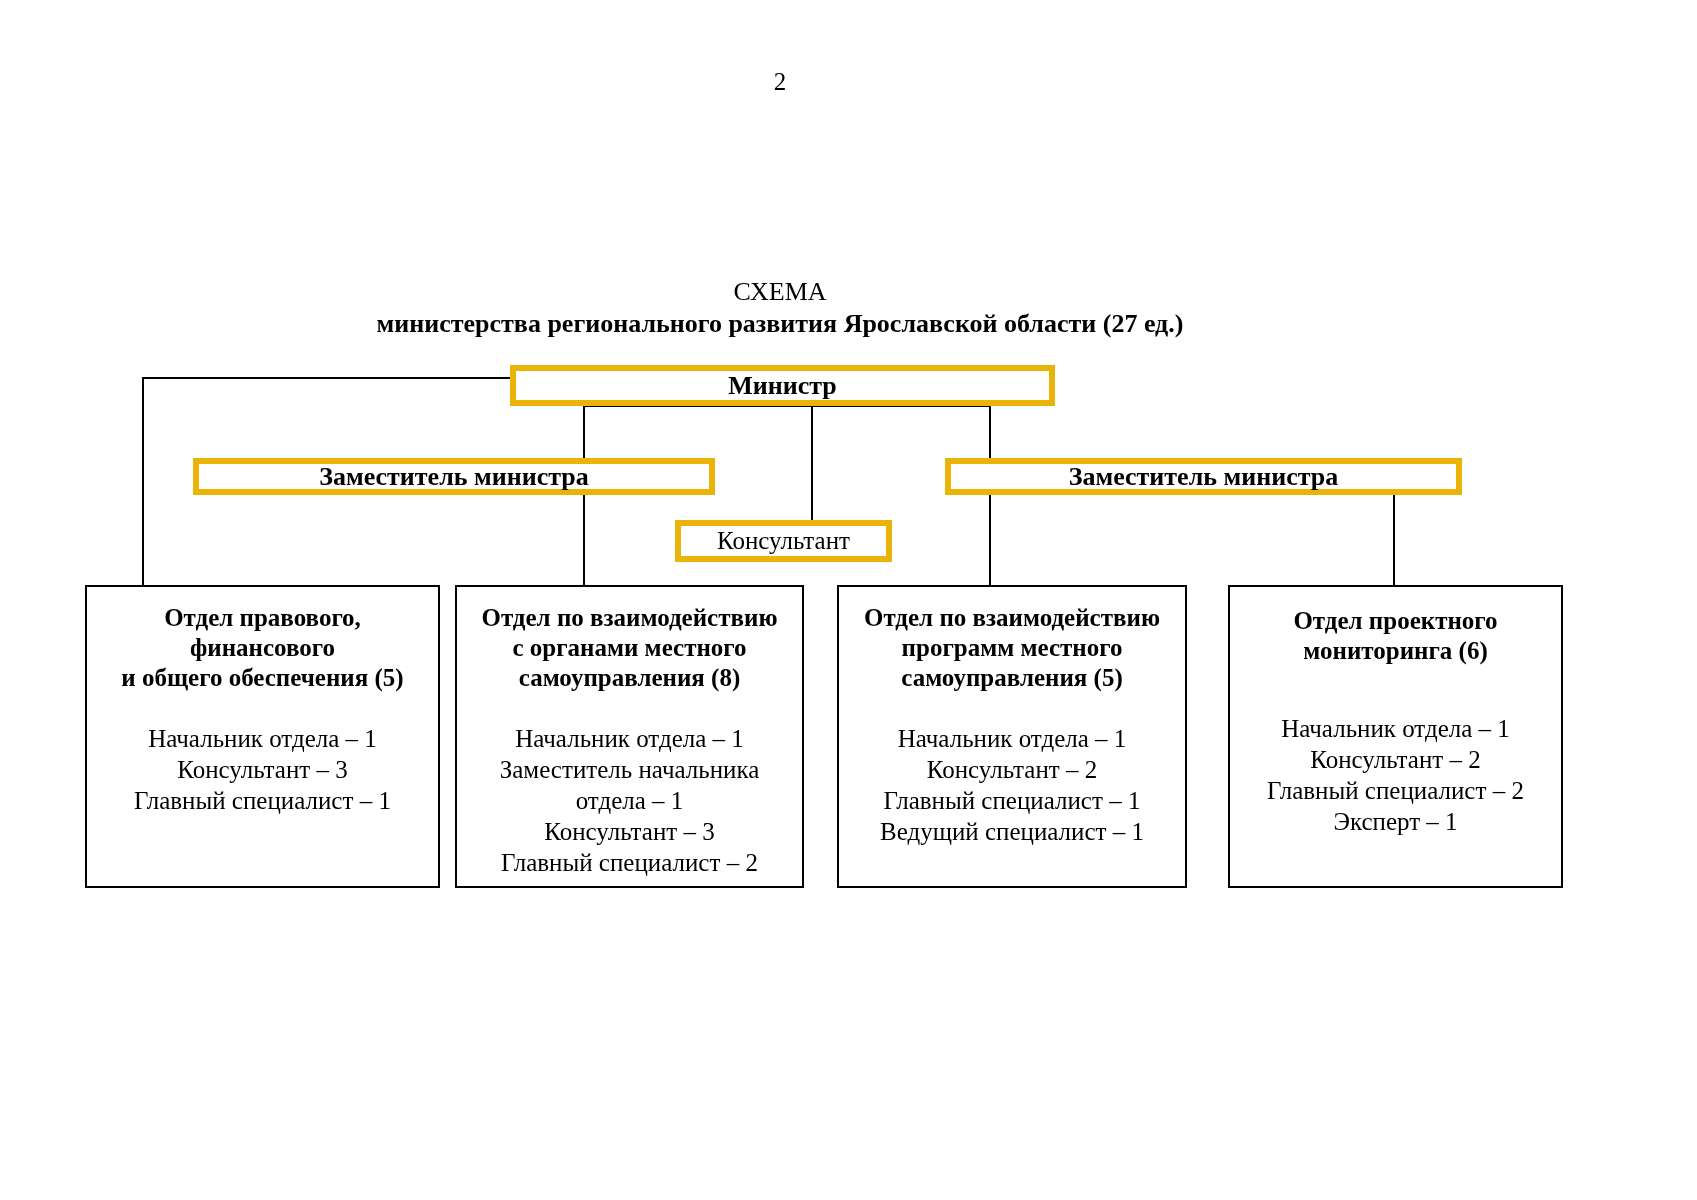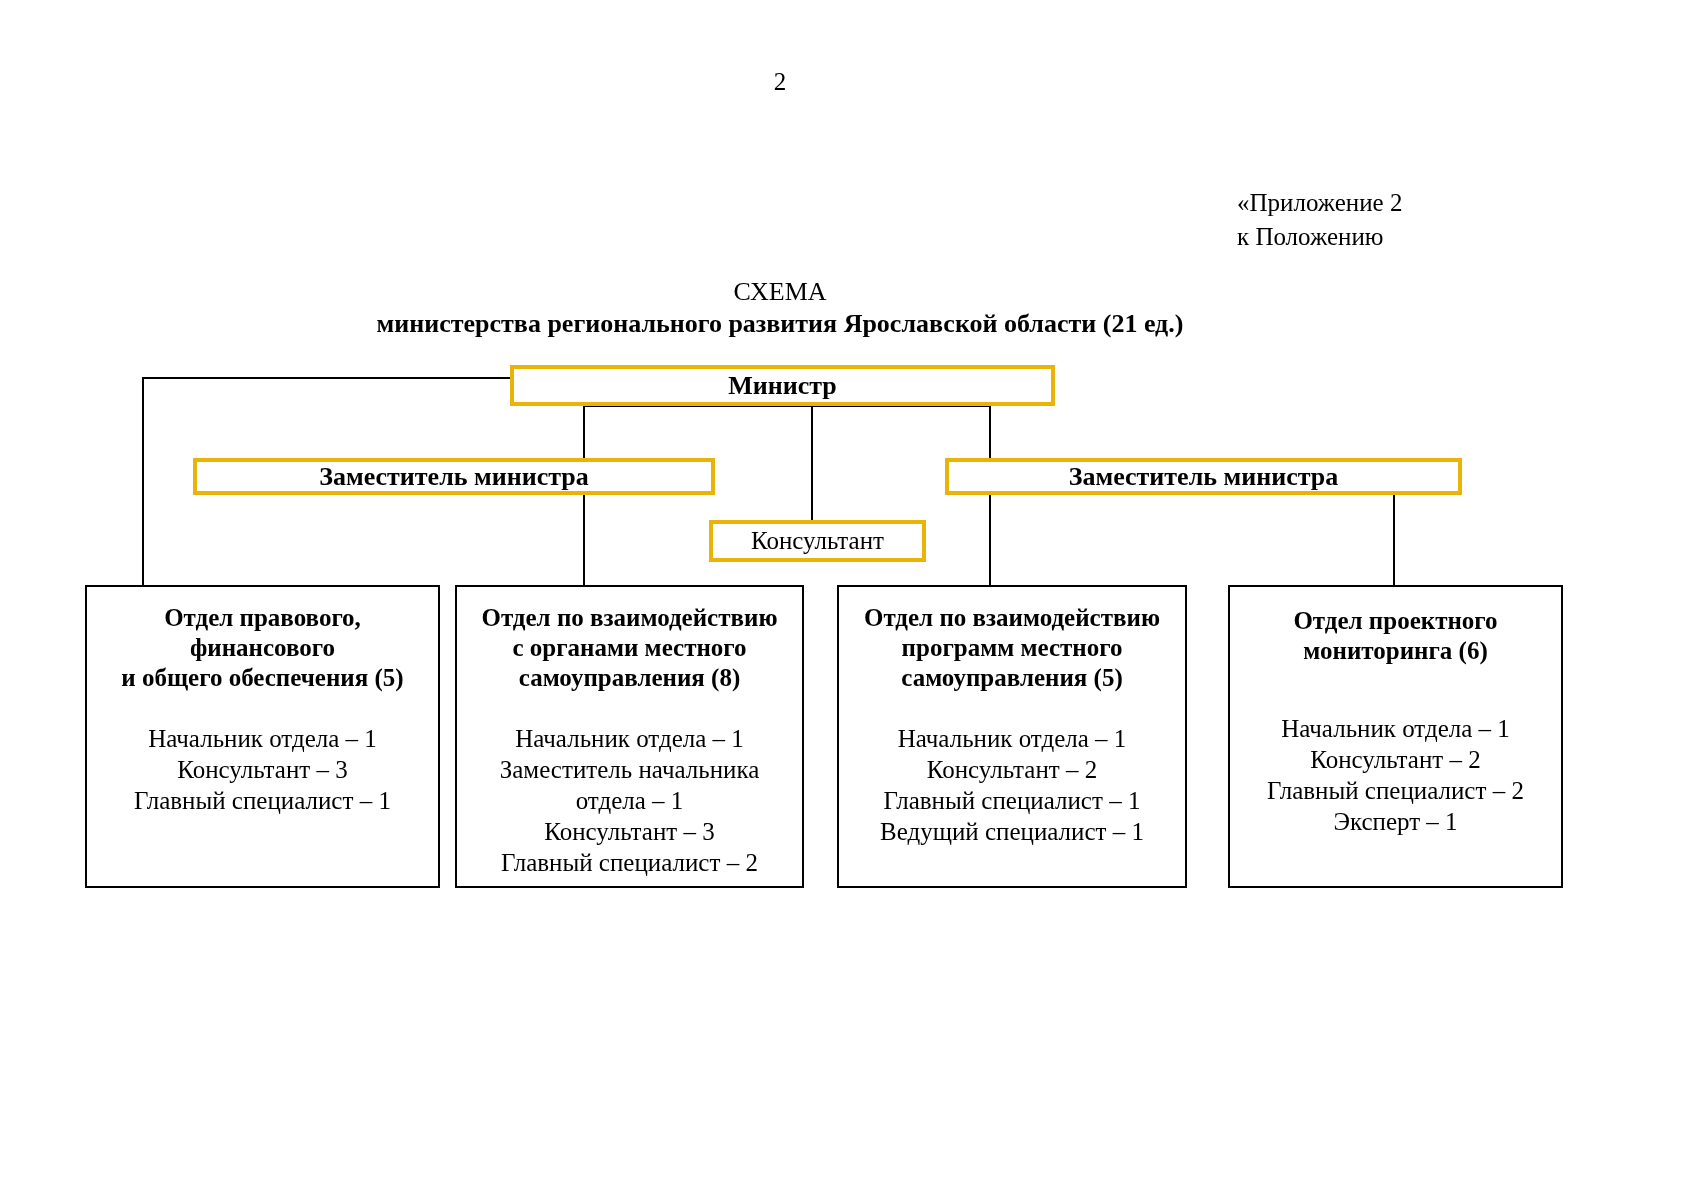--- a/index.html
+++ b/index.html
@@ -31,38 +31,38 @@
     text-align:center;font-size:26px;font-weight:normal;
   }
   #scheme-subtitle{
     left:0;top:309px;width:1560px;
     text-align:center;font-size:26px;font-weight:bold;
   }
 
   
   .box{
     position:absolute;
-    border:4px solid #eab308;
+    border:6px solid #eab308;
     background:#fff;
     box-sizing:border-box;
     display:flex;
     align-items:center;
     justify-content:center;
     text-align:center;
     z-index:3;
   }
 
   .b-bold{font-weight:bold;font-size:26px;}
   .b-reg{font-weight:normal;font-size:25px;}
 
   
   #box-minister{left:510px;top:365px;width:545px;height:41px;}
   #box-deputy-left{left:193px;top:458px;width:522px;height:37px;}
   #box-deputy-right{left:945px;top:458px;width:517px;height:37px;}
-  #box-consultant{left:709px;top:520px;width:217px;height:42px;}
+  #box-consultant{left:675px;top:520px;width:217px;height:42px;}
 
   .dept{
     position:absolute;
     border:2px solid #000;
     background:#fff;
     box-sizing:border-box;
     padding:16px 8px 13px 8px;
     top:585px;height:303px;
     z-index:3;
     text-align:center;
@@ -86,27 +86,23 @@
   .ln-h{position:absolute;height:0;border-top:2px solid #000;z-index:1;}
   .ln-v{position:absolute;width:0;border-left:2px solid #000;z-index:1;}
 </style>
 </head>
 <body>
 
 <div class="page">
 
   <div class="abs" id="page-number">2</div>
 
-  <div class="abs" id="appendix-note">
-    <div>«Приложение 2</div>
-    <div>к Положению</div>
-  </div>
 
   <div class="abs" id="scheme-title">СХЕМА</div>
-  <div class="abs" id="scheme-subtitle">министерства регионального развития Ярославской области (21 ед.)</div>
+  <div class="abs" id="scheme-subtitle">министерства регионального развития Ярославской области (27 ед.)</div>
 
   <div class="ln-h" style="left:142px;top:377px;width:370px;"></div>
   <div class="ln-v" style="left:142px;top:377px;height:210px;"></div>
 
   <div class="ln-v" style="left:583px;top:405px;height:53px;"></div>
   <div class="ln-v" style="left:811px;top:405px;height:115px;"></div>
   <div class="ln-v" style="left:989px;top:405px;height:53px;"></div>
   <div class="ln-h" style="left:583px;top:405px;width:406px;"></div>
 
   <div class="ln-v" style="left:583px;top:495px;height:92px;"></div>

